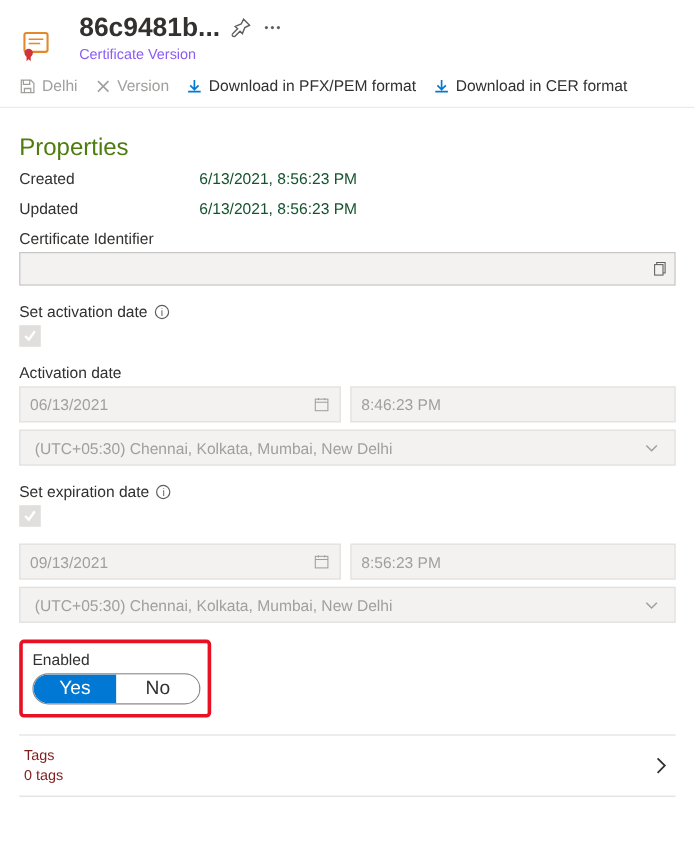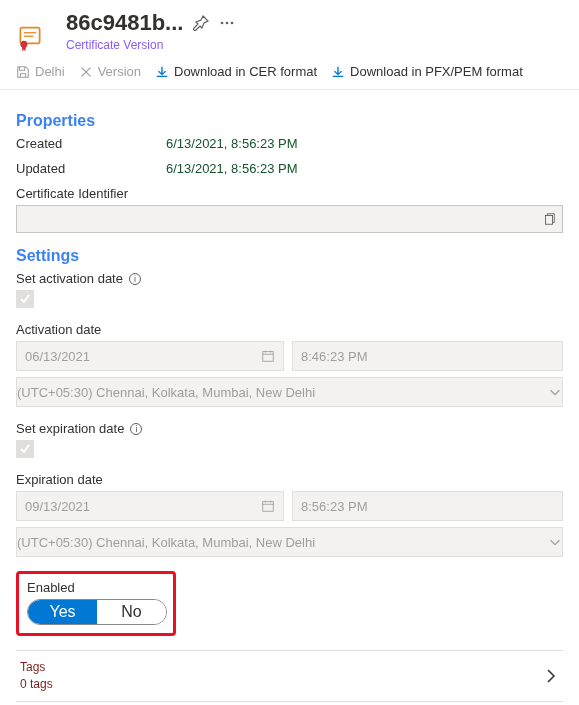--- a/index.html
+++ b/index.html
@@ -55,25 +55,24 @@
     align-items: center;
     gap: 5px;
     cursor: pointer;
   }
   .tb-item.disabled { color: #a19f9d; cursor: default; }
   .tb-item.enabled { color: #323130; }
   .tb-icon { width: 14px; height: 14px; display: inline-flex; }
   .dl-icon { color: #0078d4; }
   .content { padding: 12px 16px 20px 16px; }
   .section-head {
-    font-size: 16px;
+    font-size: 20px;
     margin-top: 10px;
     margin-bottom: 6px;
-    color: #3b82f6;
-    font-weight: bold;
+    color: #4d7c0f;
   }
   .kv-row {
     display: flex;
     margin-bottom: 10px;
     font-size: 13px;
   }
   .kv-label { width: 150px; color: #323130; }
   .kv-value { color: #14532d; }
   .field-label {
     font-size: 13px;
@@ -120,21 +119,21 @@
     background: #f3f2f1;
     border: 1px solid #e1dfdd;
     display: flex;
     align-items: center;
     padding: 0 8px;
     color: #a19f9d;
     font-size: 13px;
   }
   .input-date { flex: 0 0 49%; justify-content: space-between; }
   .input-time { flex: 1 1 auto; }
-  .input-full { width: 100%; height: 30px; background:#f3f2f1;border:1px solid #e1dfdd;display:flex;align-items:center;justify-content:space-between;padding:0 0;color:#a19f9d;font-size:13px;margin-bottom:14px;}
+  .input-full { width: 100%; height: 30px; background:#f3f2f1;border:1px solid #e1dfdd;display:flex;align-items:center;justify-content:space-between;padding:0 12px;color:#a19f9d;font-size:13px;margin-bottom:14px;}
   .cal-icon,.chev-icon{width:14px;height:14px;color:#a19f9d;}
   .enabled-block{border:3px solid #e81123;border-radius:4px;padding:6px 8px 8px 8px;width:160px;margin-top:6px;margin-bottom:14px;}
   .toggle{width:140px;height:26px;border:1px solid #8a8886;border-radius:13px;display:flex;overflow:hidden;margin-top:4px;}
   .toggle-seg{flex:1;display:flex;align-items:center;justify-content:center;font-size:16px;}
   .toggle-yes{background:#0078d4;color:#fff;border-radius:13px 0 0 13px;}
   .toggle-no{background:#fff;color:#323130;}
   .tags-row{border-top:1px solid #e1dfdd;border-bottom:1px solid #e1dfdd;padding:8px 4px;display:flex;justify-content:space-between;align-items:center;margin-top:6px;}
   .tags-labels{font-size:12px;color:#7f1d1d;line-height:1.4;}
   .chevron-right{width:16px;height:16px;color:#323130;}
 </style>
@@ -181,29 +180,29 @@
         </svg>
     </span>
     <span>Version</span>
   </div>
   <div class="tb-item enabled">
     <span class="tb-icon dl-icon">
       <svg viewBox="0 0 16 16">
           <path d="M8 2v8 M4 7l4 4 4-4 M2 13h12" fill="none" stroke="currentColor" stroke-width="1.6"></path>
         </svg>
     </span>
-    <span>Download in CER format</span>
+    <span>Download in PFX/PEM format</span>
   </div>
   <div class="tb-item enabled">
     <span class="tb-icon dl-icon">
       <svg viewBox="0 0 16 16">
           <path d="M8 2v8 M4 7l4 4 4-4 M2 13h12" fill="none" stroke="currentColor" stroke-width="1.6"></path>
         </svg>
     </span>
-    <span>Download in PFX/PEM format</span>
+    <span>Download in CER format</span>
   </div>
 </div>
 
 <div class="content">
 
   <div class="section-head">Properties</div>
   <div class="kv-row">
     <div class="kv-label">Created</div>
     <div class="kv-value">6/13/2021, 8:56:23 PM</div>
   </div>
@@ -213,21 +212,20 @@
   </div>
 
   <div class="field-label">Certificate Identifier</div>
   <div class="textbox">
     <svg class="copy-icon" viewBox="0 0 16 16">
       <rect x="4" y="4" width="8" height="10" fill="none" stroke="currentColor"></rect>
         <path d="M6 4V2h8v10h-2" fill="none" stroke="currentColor"></path>
     </svg>
   </div>
 
-  <div class="section-head">Settings</div>
 
   <div class="field-label">
     <span>Set activation date</span>
     <span class="info-icon">i</span>
   </div>
   <div class="checkbox">
     <svg class="checkmark" viewBox="0 0 12 12">
         <path d="M2 6l3 3 5-7" fill="none" stroke="currentColor" stroke-width="2"></path>
       </svg>
   </div>
@@ -255,21 +253,20 @@
   <div class="field-label">
     <span>Set expiration date</span>
     <span class="info-icon">i</span>
   </div>
   <div class="checkbox">
     <svg class="checkmark" viewBox="0 0 12 12">
         <path d="M2 6l3 3 5-7" fill="none" stroke="currentColor" stroke-width="2"></path>
       </svg>
   </div>
 
-  <div class="field-label">Expiration date</div>
   <div class="input-row">
     <div class="input-box input-date">
       <span>09/13/2021</span>
       <svg class="cal-icon" viewBox="0 0 16 16">
           <rect x="2" y="3" width="12" height="11" fill="none" stroke="currentColor"></rect>
           <path d="M2 6h12 M5 2v2 M11 2v2" stroke="currentColor"></path>
         </svg>
     </div>
     <div class="input-box input-time">
       <span>8:56:23 PM</span>

